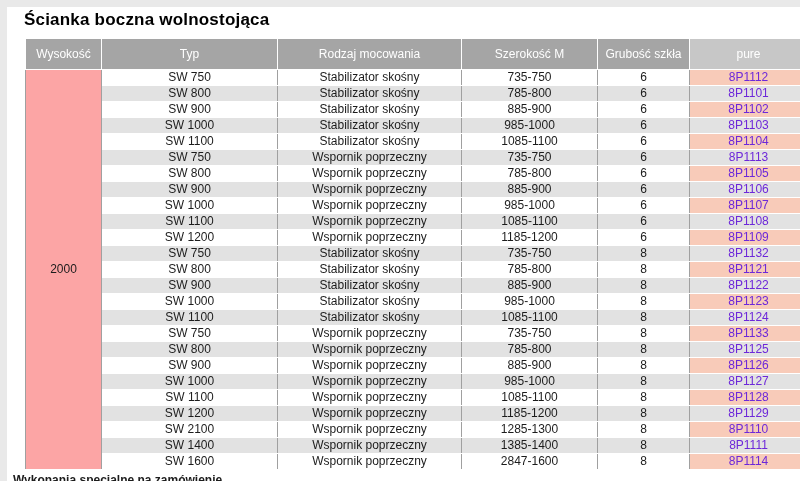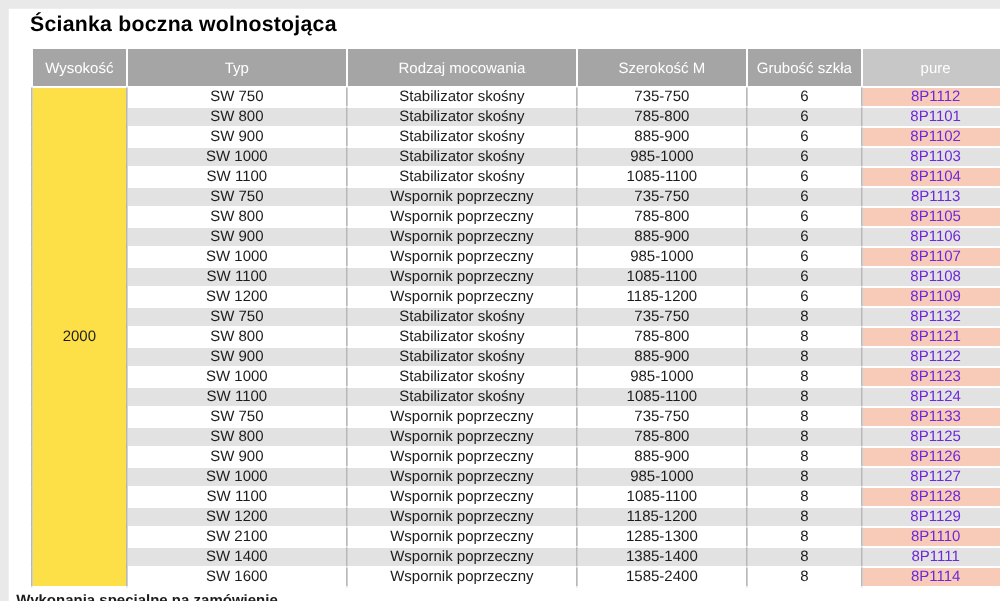--- a/index.html
+++ b/index.html
@@ -39,21 +39,21 @@
   .product-table td{
     height:15px;line-height:15px;padding:0;text-align:center;
     border-left:1px solid var(--grid-line);
     border-right:1px solid var(--grid-line);
     border-top:1px solid #ffffff;
     border-bottom:1px solid #ffffff;
     overflow:hidden;white-space:nowrap;
     background:#ffffff;
   }
   .product-table tr.alt td{background:var(--alt-row-bg);}
-  .product-table td.height-cell{background:#fde047;vertical-align:middle;}
+  .product-table td.height-cell{background:#fca5a5;vertical-align:middle;}
   .product-table td.pure-cell{background:var(--pure-cell-bg);color:#6d28d9;}
   .footer-note{
     position:absolute;left:13px;top:473px;
     font-size:12px;font-weight:bold;color:#1c1c1c;
   }
 </style>
 </head>
 <body>
 
 <div class="edge-top"></div>
@@ -246,20 +246,20 @@
       <tr class="alt">
         <td>SW 1400</td>
         <td>Wspornik poprzeczny</td>
         <td>1385-1400</td>
         <td>8</td>
         <td class="pure-cell">8P1111</td>
       </tr>
       <tr>
         <td>SW 1600</td>
         <td>Wspornik poprzeczny</td>
-        <td>1585-2400</td>
+        <td>2847-1600</td>
         <td>8</td>
         <td class="pure-cell">8P1114</td>
       </tr>
     </tbody>
 </table>
 
 <div class="footer-note">Wykonania specjalne na zamówienie</div>
 
 </body></html>

